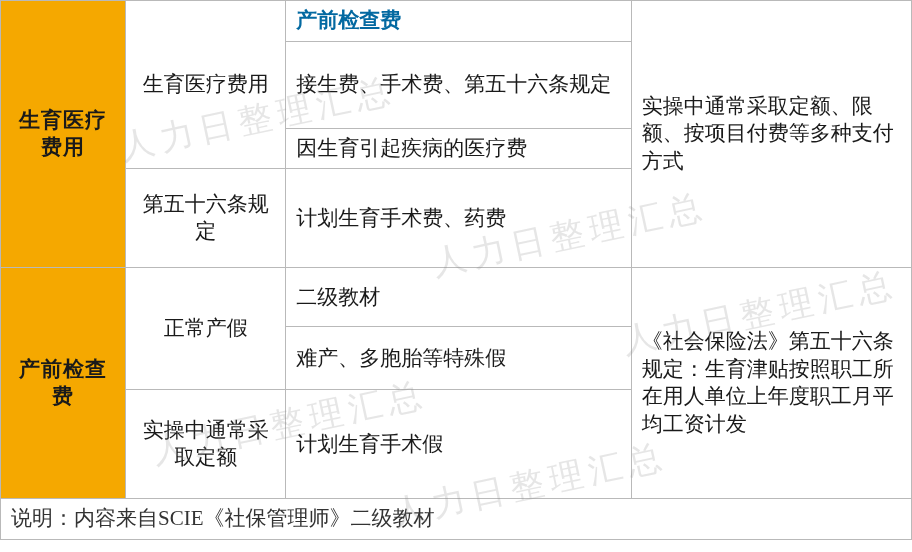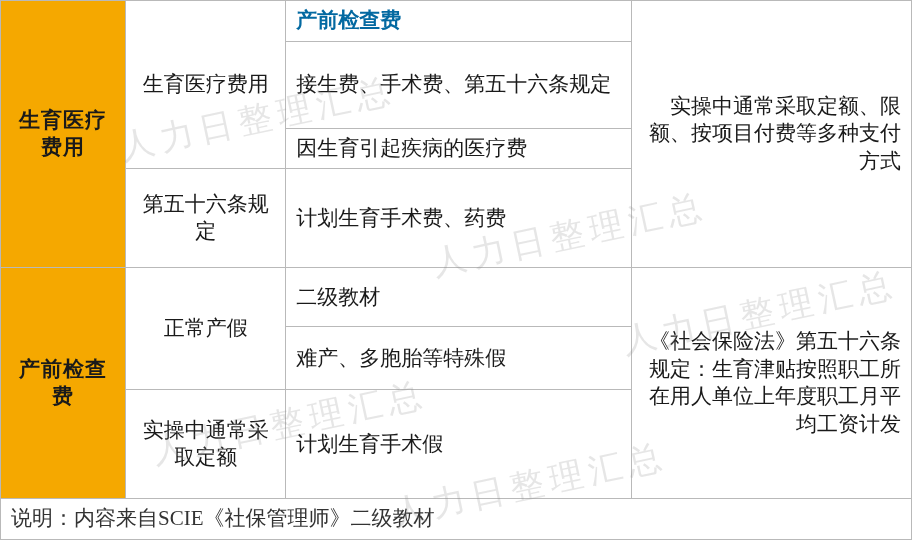--- a/index.html
+++ b/index.html
@@ -43,21 +43,21 @@
   }
   .item{
     text-align:left;
     font-size:21px;
   }
   .item.highlight{
     color:#0369a1;
     font-weight:bold;
   }
   .note-cell{
-    text-align:right;
+    text-align:left;
     font-size:21px;
     line-height:1.5;
   }
   .footer-row td{
     border:1px solid #b9b9b9;
     font-size:19px;
     padding:10px 14px;
     color:#333;
   }
   

